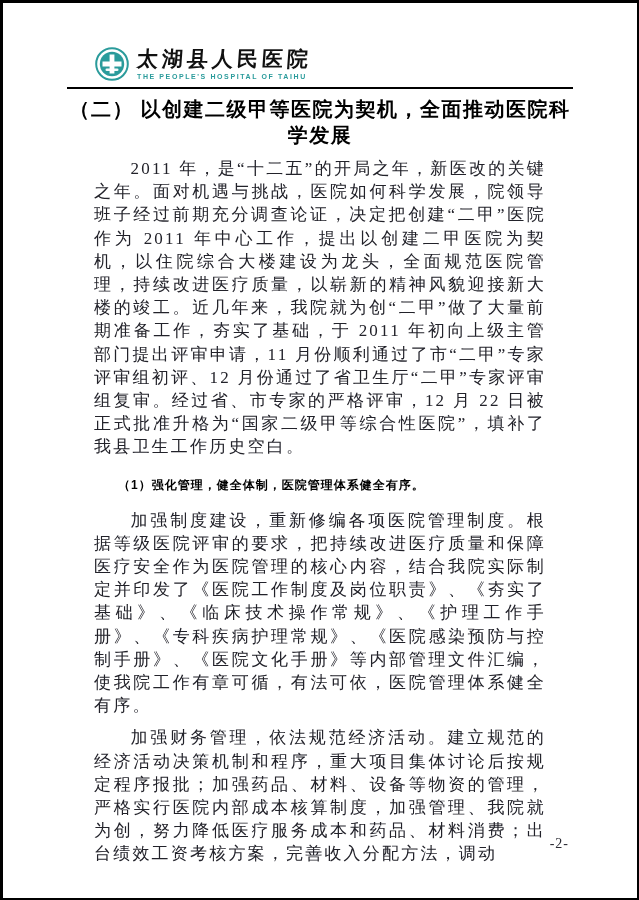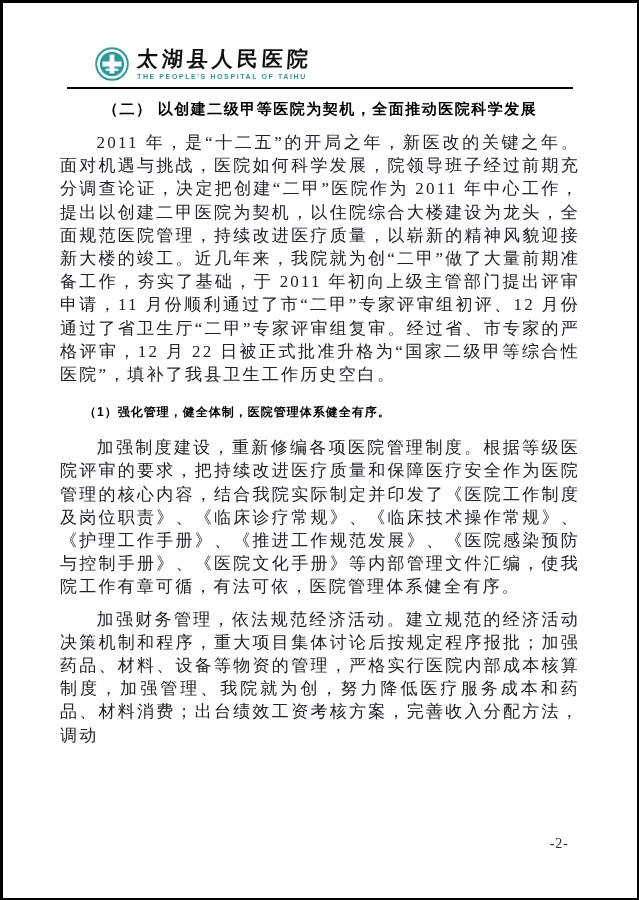--- a/index.html
+++ b/index.html
@@ -55,29 +55,29 @@
     font-family: "Liberation Sans", "DejaVu Sans", sans-serif;
   }
   .header-rule {
     width: 506px;
     margin: 2px auto 0 auto;
     border-top: 2.5px solid #000;
   }
   .section-heading {
     margin: 7px 57px 0 57px;
     text-align: center;
-    font-size: 15px;
+    font-size: 20px;
     font-weight: bold;
     color: #000;
     letter-spacing: 1.5px;
     line-height: 26px;
     font-family: "Liberation Serif", "DejaVu Serif", serif;
   }
   .content {
-    margin: 0 57px;
+    margin: 0 91px;
   }
   .para {
     margin: 9px 0 9px 0;
     font-size: 17px;
     line-height: 23.2px;
     letter-spacing: 2.2px;
     text-align: justify;
     text-indent: 2.15em;
     color: #22222a;
   }
@@ -123,21 +123,21 @@
     </span>
   </div>
 
   <div class="header-rule"></div>
 
   <div class="section-heading">（二） 以创建二级甲等医院为契机，全面推动医院科学发展</div>
 
   <div class="content">
     <p class="para">2011 年，是“十二五”的开局之年，新医改的关键之年。面对机遇与挑战，医院如何科学发展，院领导班子经过前期充分调查论证，决定把创建“二甲”医院作为 2011 年中心工作，提出以创建二甲医院为契机，以住院综合大楼建设为龙头，全面规范医院管理，持续改进医疗质量，以崭新的精神风貌迎接新大楼的竣工。近几年来，我院就为创“二甲”做了大量前期准备工作，夯实了基础，于 2011 年初向上级主管部门提出评审申请，11 月份顺利通过了市“二甲”专家评审组初评、12 月份通过了省卫生厅“二甲”专家评审组复审。经过省、市专家的严格评审，12 月 22 日被正式批准升格为“国家二级甲等综合性医院”，填补了我县卫生工作历史空白。</p>
     <p class="sub-heading">（1）强化管理，健全体制，医院管理体系健全有序。</p>
-    <p class="para">加强制度建设，重新修编各项医院管理制度。根据等级医院评审的要求，把持续改进医疗质量和保障医疗安全作为医院管理的核心内容，结合我院实际制定并印发了《医院工作制度及岗位职责》、《临床诊疗常规》、《临床技术操作常规》、《护理工作手册》、《推进工作规范发展》、《医院感染预防与控制手册》、《医院文化手册》等内部管理文件汇编，使我院工作有章可循，有法可依，医院管理体系健全有序。</p>
+    <p class="para">加强制度建设，重新修编各项医院管理制度。根据等级医院评审的要求，把持续改进医疗质量和保障医疗安全作为医院管理的核心内容，结合我院实际制定并印发了《医院工作制度及岗位职责》、《夯实了基础》、《临床技术操作常规》、《护理工作手册》、《专科疾病护理常规》、《医院感染预防与控制手册》、《医院文化手册》等内部管理文件汇编，使我院工作有章可循，有法可依，医院管理体系健全有序。</p>
     <p class="para">加强财务管理，依法规范经济活动。建立规范的经济活动决策机制和程序，重大项目集体讨论后按规定程序报批；加强药品、材料、设备等物资的管理，严格实行医院内部成本核算制度，加强管理、我院就为创，努力降低医疗服务成本和药品、材料消费；出台绩效工资考核方案，完善收入分配方法，调动</p>
   </div>
 
   <div class="footer">
     <span class="page-number">-2-</span>
   </div>
 
 </div>
 
 </body></html>

